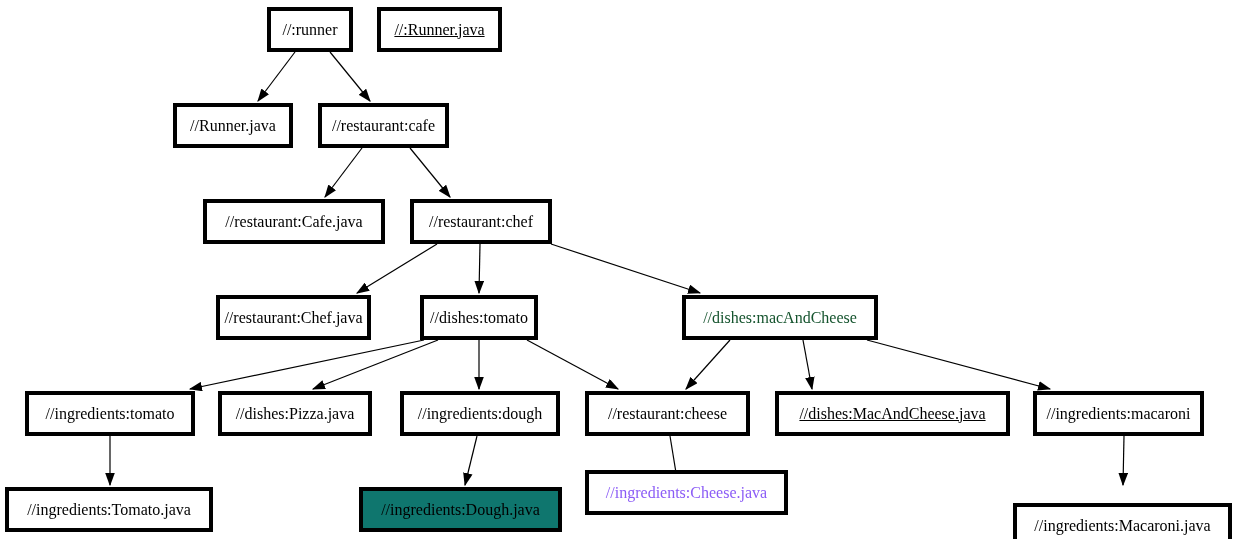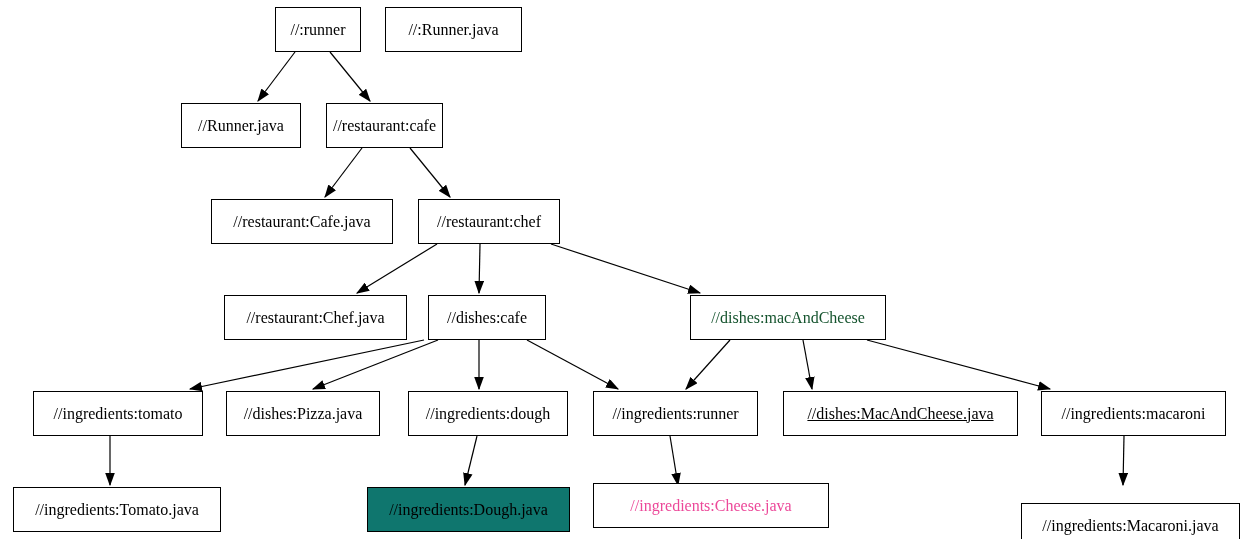--- a/index.html
+++ b/index.html
@@ -20,30 +20,29 @@
     left: 0;
     top: 0;
     width: 1242px;
     height: 539px;
     pointer-events: none;
   }
   .node {
     position: absolute;
     box-sizing: border-box;
     background: #ffffff;
-    border: 1px solid #a16207;
+    border: 4px solid #a16207;
     color: #000000;
     display: flex;
     align-items: center;
     justify-content: center;
     font-size: 16px;
     line-height: 1;
     white-space: nowrap;
     z-index: 2;
-    margin-left: 8px;
   }
   .edge-line {
     stroke: #000000;
     stroke-width: 1.2;
     fill: none;
   }
 </style>
 </head>
 <body>
 
@@ -70,32 +69,32 @@
         <line x1="803" y1="340" x2="812" y2="389" class="edge-line" stroke="#000000" marker-end="url(#arrowhead)"></line>
         <line x1="867" y1="340" x2="1050" y2="389" class="edge-line" stroke="#000000" marker-end="url(#arrowhead)"></line>
         <line x1="110" y1="436" x2="110" y2="485" class="edge-line" stroke="#000000" marker-end="url(#arrowhead)"></line>
         <line x1="477" y1="436" x2="465" y2="485" class="edge-line" stroke="#000000" marker-end="url(#arrowhead)"></line>
         <line x1="670" y1="436" x2="678" y2="485" class="edge-line" stroke="#000000" marker-end="url(#arrowhead)"></line>
         <line x1="1124" y1="436" x2="1123" y2="485" class="edge-line" stroke="#000000" marker-end="url(#arrowhead)"></line>
       </g>
   </svg>
   <div id="node-layer">
       <div class="node" style="left: 267px; top: 7px; width: 86px; height: 45px; background: rgb(255, 255, 255); border-color: rgb(0, 0, 0); color: rgb(0, 0, 0);">//:runner</div>
-      <div class="node" style="left: 377px; top: 7px; width: 137px; height: 45px; background: rgb(255, 255, 255); border-color: rgb(0, 0, 0); color: rgb(0, 0, 0);">//:Runner.java</div>
+      <div class="node" style="left: 377px; top: 7px; width: 125px; height: 45px; background: rgb(255, 255, 255); border-color: rgb(0, 0, 0); color: rgb(0, 0, 0); text-decoration: underline;">//:Runner.java</div>
       <div class="node" style="left: 173px; top: 103px; width: 120px; height: 45px; background: rgb(255, 255, 255); border-color: rgb(0, 0, 0); color: rgb(0, 0, 0);">//Runner.java</div>
-      <div class="node" style="left: 318px; top: 103px; width: 117px; height: 45px; background: rgb(255, 255, 255); border-color: rgb(0, 0, 0); color: rgb(0, 0, 0);">//restaurant:cafe</div>
+      <div class="node" style="left: 318px; top: 103px; width: 131px; height: 45px; background: rgb(255, 255, 255); border-color: rgb(0, 0, 0); color: rgb(0, 0, 0);">//restaurant:cafe</div>
       <div class="node" style="left: 203px; top: 199px; width: 182px; height: 45px; background: rgb(255, 255, 255); border-color: rgb(0, 0, 0); color: rgb(0, 0, 0);">//restaurant:Cafe.java</div>
       <div class="node" style="left: 410px; top: 199px; width: 142px; height: 45px; background: rgb(255, 255, 255); border-color: rgb(0, 0, 0); color: rgb(0, 0, 0);">//restaurant:chef</div>
-      <div class="node" style="left: 216px; top: 295px; width: 183px; height: 45px; background: rgb(255, 255, 255); border-color: rgb(0, 0, 0); color: rgb(0, 0, 0);">//restaurant:Chef.java</div>
-      <div class="node" style="left: 420px; top: 295px; width: 118px; height: 45px; background: rgb(255, 255, 255); border-color: rgb(0, 0, 0); color: rgb(0, 0, 0);">//dishes:cafe</div>
+      <div class="node" style="left: 216px; top: 295px; width: 155px; height: 45px; background: rgb(255, 255, 255); border-color: rgb(0, 0, 0); color: rgb(0, 0, 0);">//restaurant:Chef.java</div>
+      <div class="node" style="left: 420px; top: 295px; width: 118px; height: 45px; background: rgb(255, 255, 255); border-color: rgb(0, 0, 0); color: rgb(0, 0, 0);">//dishes:tomato</div>
       <div class="node" style="left: 682px; top: 295px; width: 196px; height: 45px; background: rgb(255, 255, 255); border-color: rgb(0, 0, 0); color: #14532d;">//dishes:macAndCheese</div>
       <div class="node" style="left: 25px; top: 391px; width: 170px; height: 45px; background: rgb(255, 255, 255); border-color: rgb(0, 0, 0); color: rgb(0, 0, 0); font-family: Liberation Serif, serif;">//ingredients:tomato</div>
       <div class="node" style="left: 218px; top: 391px; width: 154px; height: 45px; background: rgb(255, 255, 255); border-color: rgb(0, 0, 0); color: rgb(0, 0, 0);">//dishes:Pizza.java</div>
       <div class="node" style="left: 400px; top: 391px; width: 160px; height: 45px; background: rgb(255, 255, 255); border-color: rgb(0, 0, 0); color: rgb(0, 0, 0);">//ingredients:dough</div>
-      <div class="node" style="left: 585px; top: 391px; width: 165px; height: 45px; background: rgb(255, 255, 255); border-color: rgb(0, 0, 0); color: rgb(0, 0, 0);">//ingredients:runner</div>
+      <div class="node" style="left: 585px; top: 391px; width: 165px; height: 45px; background: rgb(255, 255, 255); border-color: rgb(0, 0, 0); color: rgb(0, 0, 0);">//restaurant:cheese</div>
       <div class="node" style="left: 775px; top: 391px; width: 235px; height: 45px; background: rgb(255, 255, 255); border-color: rgb(0, 0, 0); color: rgb(0, 0, 0); text-decoration: underline;">//dishes:MacAndCheese.java</div>
-      <div class="node" style="left: 1033px; top: 391px; width: 185px; height: 45px; background: rgb(255, 255, 255); border-color: rgb(0, 0, 0); color: rgb(0, 0, 0);">//ingredients:macaroni</div>
+      <div class="node" style="left: 1033px; top: 391px; width: 171px; height: 45px; background: rgb(255, 255, 255); border-color: rgb(0, 0, 0); color: rgb(0, 0, 0);">//ingredients:macaroni</div>
       <div class="node" style="left: 5px; top: 487px; width: 208px; height: 45px; background: rgb(255, 255, 255); border-color: rgb(0, 0, 0); color: rgb(0, 0, 0);">//ingredients:Tomato.java</div>
       <div class="node" style="left: 359px; top: 487px; width: 203px; height: 45px; background: #0f766e; border-color: rgb(0, 0, 0); color: rgb(0, 0, 0);">//ingredients:Dough.java</div>
-      <div class="node" style="left: 585px; top: 483px; width: 236px; height: 45px; background: rgb(255, 255, 255); border-color: rgb(0, 0, 0); color: #ec4899;">//ingredients:Cheese.java</div>
+      <div class="node" style="left: 585px; top: 470px; width: 203px; height: 45px; background: rgb(255, 255, 255); border-color: rgb(0, 0, 0); color: #8b5cf6;">//ingredients:Cheese.java</div>
       <div class="node" style="left: 1013px; top: 503px; width: 219px; height: 45px; background: rgb(255, 255, 255); border-color: rgb(0, 0, 0); color: rgb(0, 0, 0);">//ingredients:Macaroni.java</div>
     </div>
 </div>
 
 </body></html>

